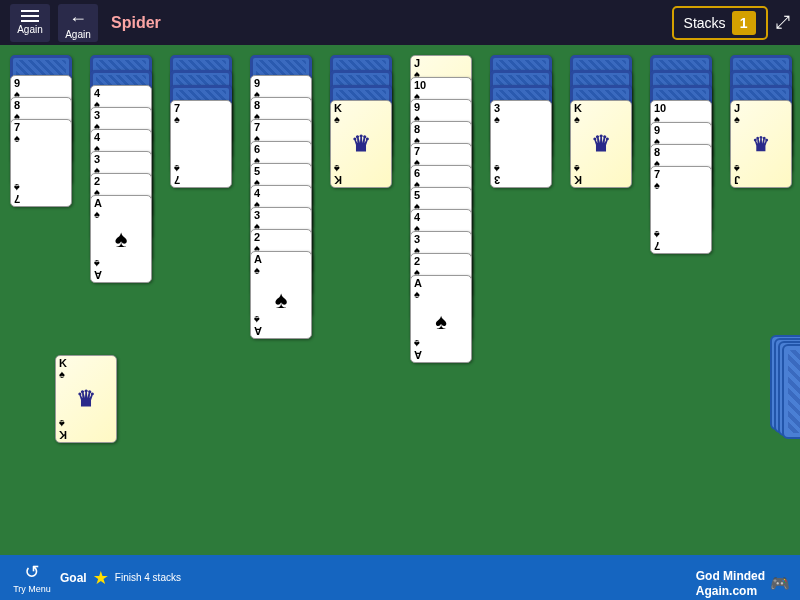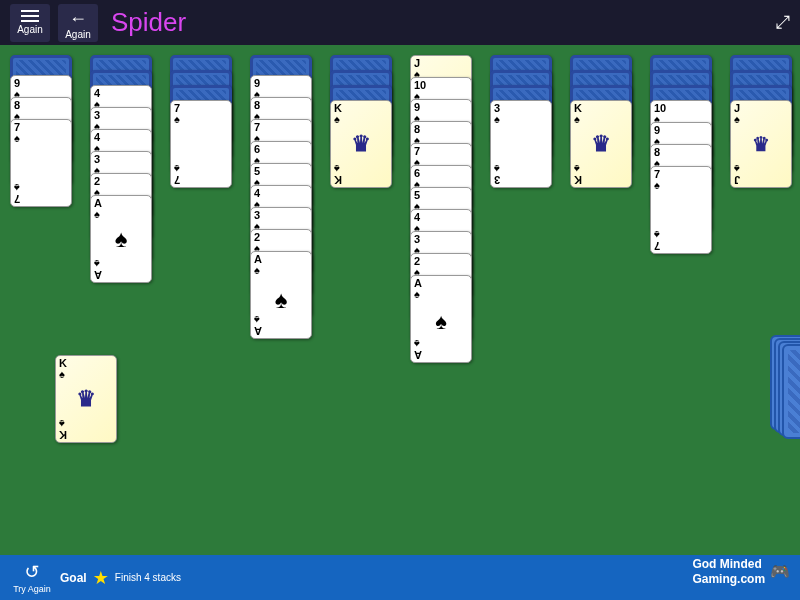--- a/index.html
+++ b/index.html
@@ -12,21 +12,21 @@
       z-index: 10;
     }
     .header-btn {
       display: flex; flex-direction: column; align-items: center; justify-content: center;
       color: white; font-size: 10px; cursor: pointer; width: 40px; height: 38px;
       background: #2a2a4a; border-radius: 3px;
     }
     .hamburger-icon { display: flex; flex-direction: column; gap: 3px; margin-bottom: 2px; }
     .hamburger-line { width: 18px; height: 2px; background: white; }
     .back-arrow { font-size: 18px; margin-bottom: 2px; }
-    #game-title { color: #d946ef; font-size: 26px; font-weight: normal; margin-left: 5px; flex: 1; }
+    #game-title { color: #fca5a5; font-size: 16px; font-weight: bold; margin-left: 5px; flex: 1; }
     #stacks-badge {
       background: transparent; border: 2px solid #d4a000; border-radius: 5px;
       display: flex; align-items: center; padding: 3px 10px; gap: 6px;
     }
     .stacks-label { color: white; font-size: 14px; }
     .stacks-count {
       background: #d4a000; color: white; border-radius: 3px;
       width: 24px; height: 24px; display: flex; align-items: center; justify-content: center;
       font-weight: bold; font-size: 14px;
     }
@@ -90,21 +90,21 @@
     .try-again-btn {
       display: flex; flex-direction: column; align-items: center; color: white;
       font-size: 9px; cursor: pointer; min-width: 40px;
     }
     .try-again-icon { font-size: 18px; margin-bottom: 1px; }
     .goal-section { display: flex; align-items: center; gap: 6px; }
     .goal-label { color: white; font-size: 12px; font-weight: bold; }
     .goal-star { color: #ffdd00; font-size: 18px; }
     .goal-text { color: white; font-size: 10px; }
     .watermark {
-      position: absolute; right: 10px; bottom: 14px;
+      position: absolute; right: 10px; bottom: 2px;
       display: flex; flex-direction: column; align-items: flex-end; gap: 0;
     }
     .watermark-text { color: white; font-size: 12px; font-weight: bold; line-height: 1.2; }
     .watermark-icon { color: white; font-size: 16px; }
 
     
     .col { position: absolute; top: 10px; }
     .col1 { left: 10px; }
     .col2 { left: 90px; }
     .col3 { left: 170px; }
@@ -126,20 +126,24 @@
       <div class="hamburger-line"></div>
       <div class="hamburger-line"></div>
     </div>
     <span>Again</span>
   </div>
   <div class="header-btn">
     <span class="back-arrow">←</span>
     <span>Again</span>
   </div>
   <div id="game-title">Spider</div>
+  <div id="stacks-badge">
+    <span class="stacks-label">Stacks</span>
+    <div class="stacks-count">1</div>
+  </div>
   <span class="expand-icon">⤢</span>
 </div>
 
 <div id="game-area">
 
   <div class="col col1">
 
     <div style="position:relative; height:30px;">
       <div class="card card-back" style="position:absolute; top:0; left:0; width:62px; height:88px;">
         <div class="card-back-pattern"></div>
@@ -573,29 +577,29 @@
     <div class="deck-card" style="position:absolute; top:9px; left:12px;">
       <div class="deck-card-inner"></div>
     </div>
   </div>
 
 </div>
 
 <div id="footer">
   <div class="try-again-btn">
     <span class="try-again-icon">↺</span>
-    <span>Try Again</span>
+    <span>Try Menu</span>
   </div>
   <div class="goal-section">
     <span class="goal-label">Goal</span>
     <span class="goal-star">★</span>
     <span class="goal-text">Finish 4 stacks</span>
   </div>
   <div class="watermark">
     <div style="display:flex; align-items:center; gap:5px;">
       <div>
         <div class="watermark-text">God Minded</div>
-        <div class="watermark-text">Gaming.com</div>
+        <div class="watermark-text">Again.com</div>
       </div>
       <span class="watermark-icon">🎮</span>
     </div>
   </div>
 </div>
 
 </body></html>

